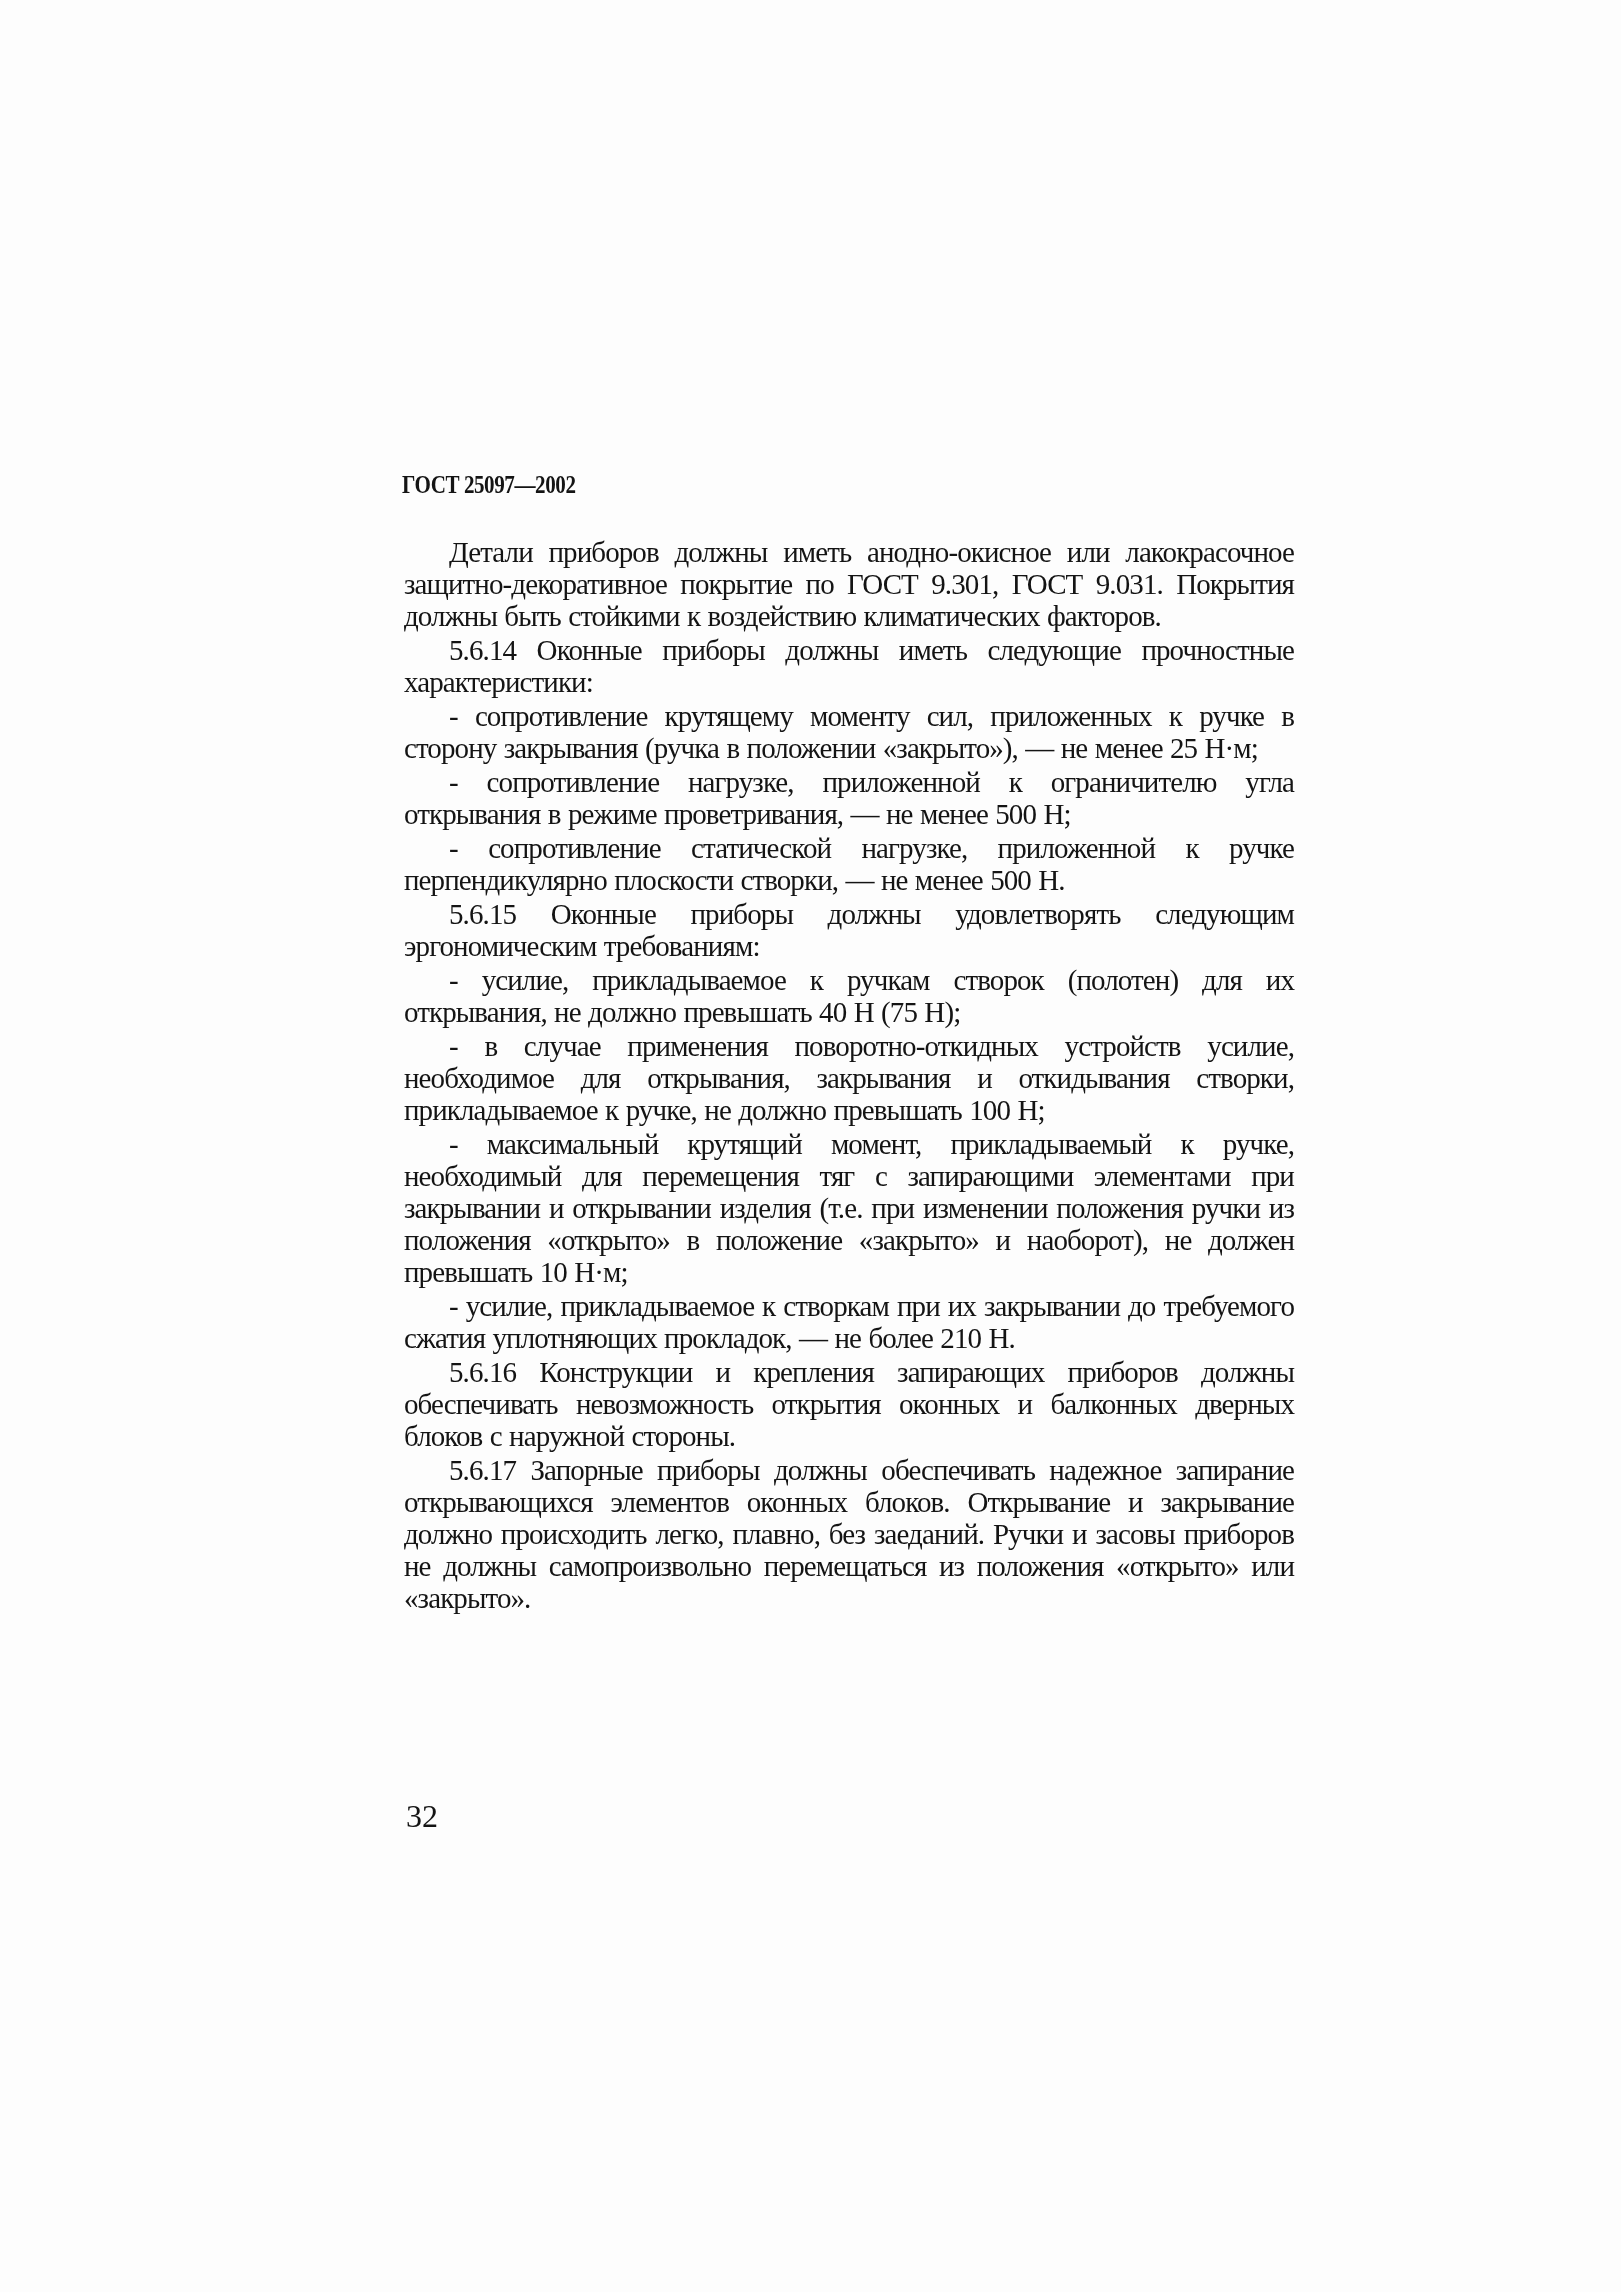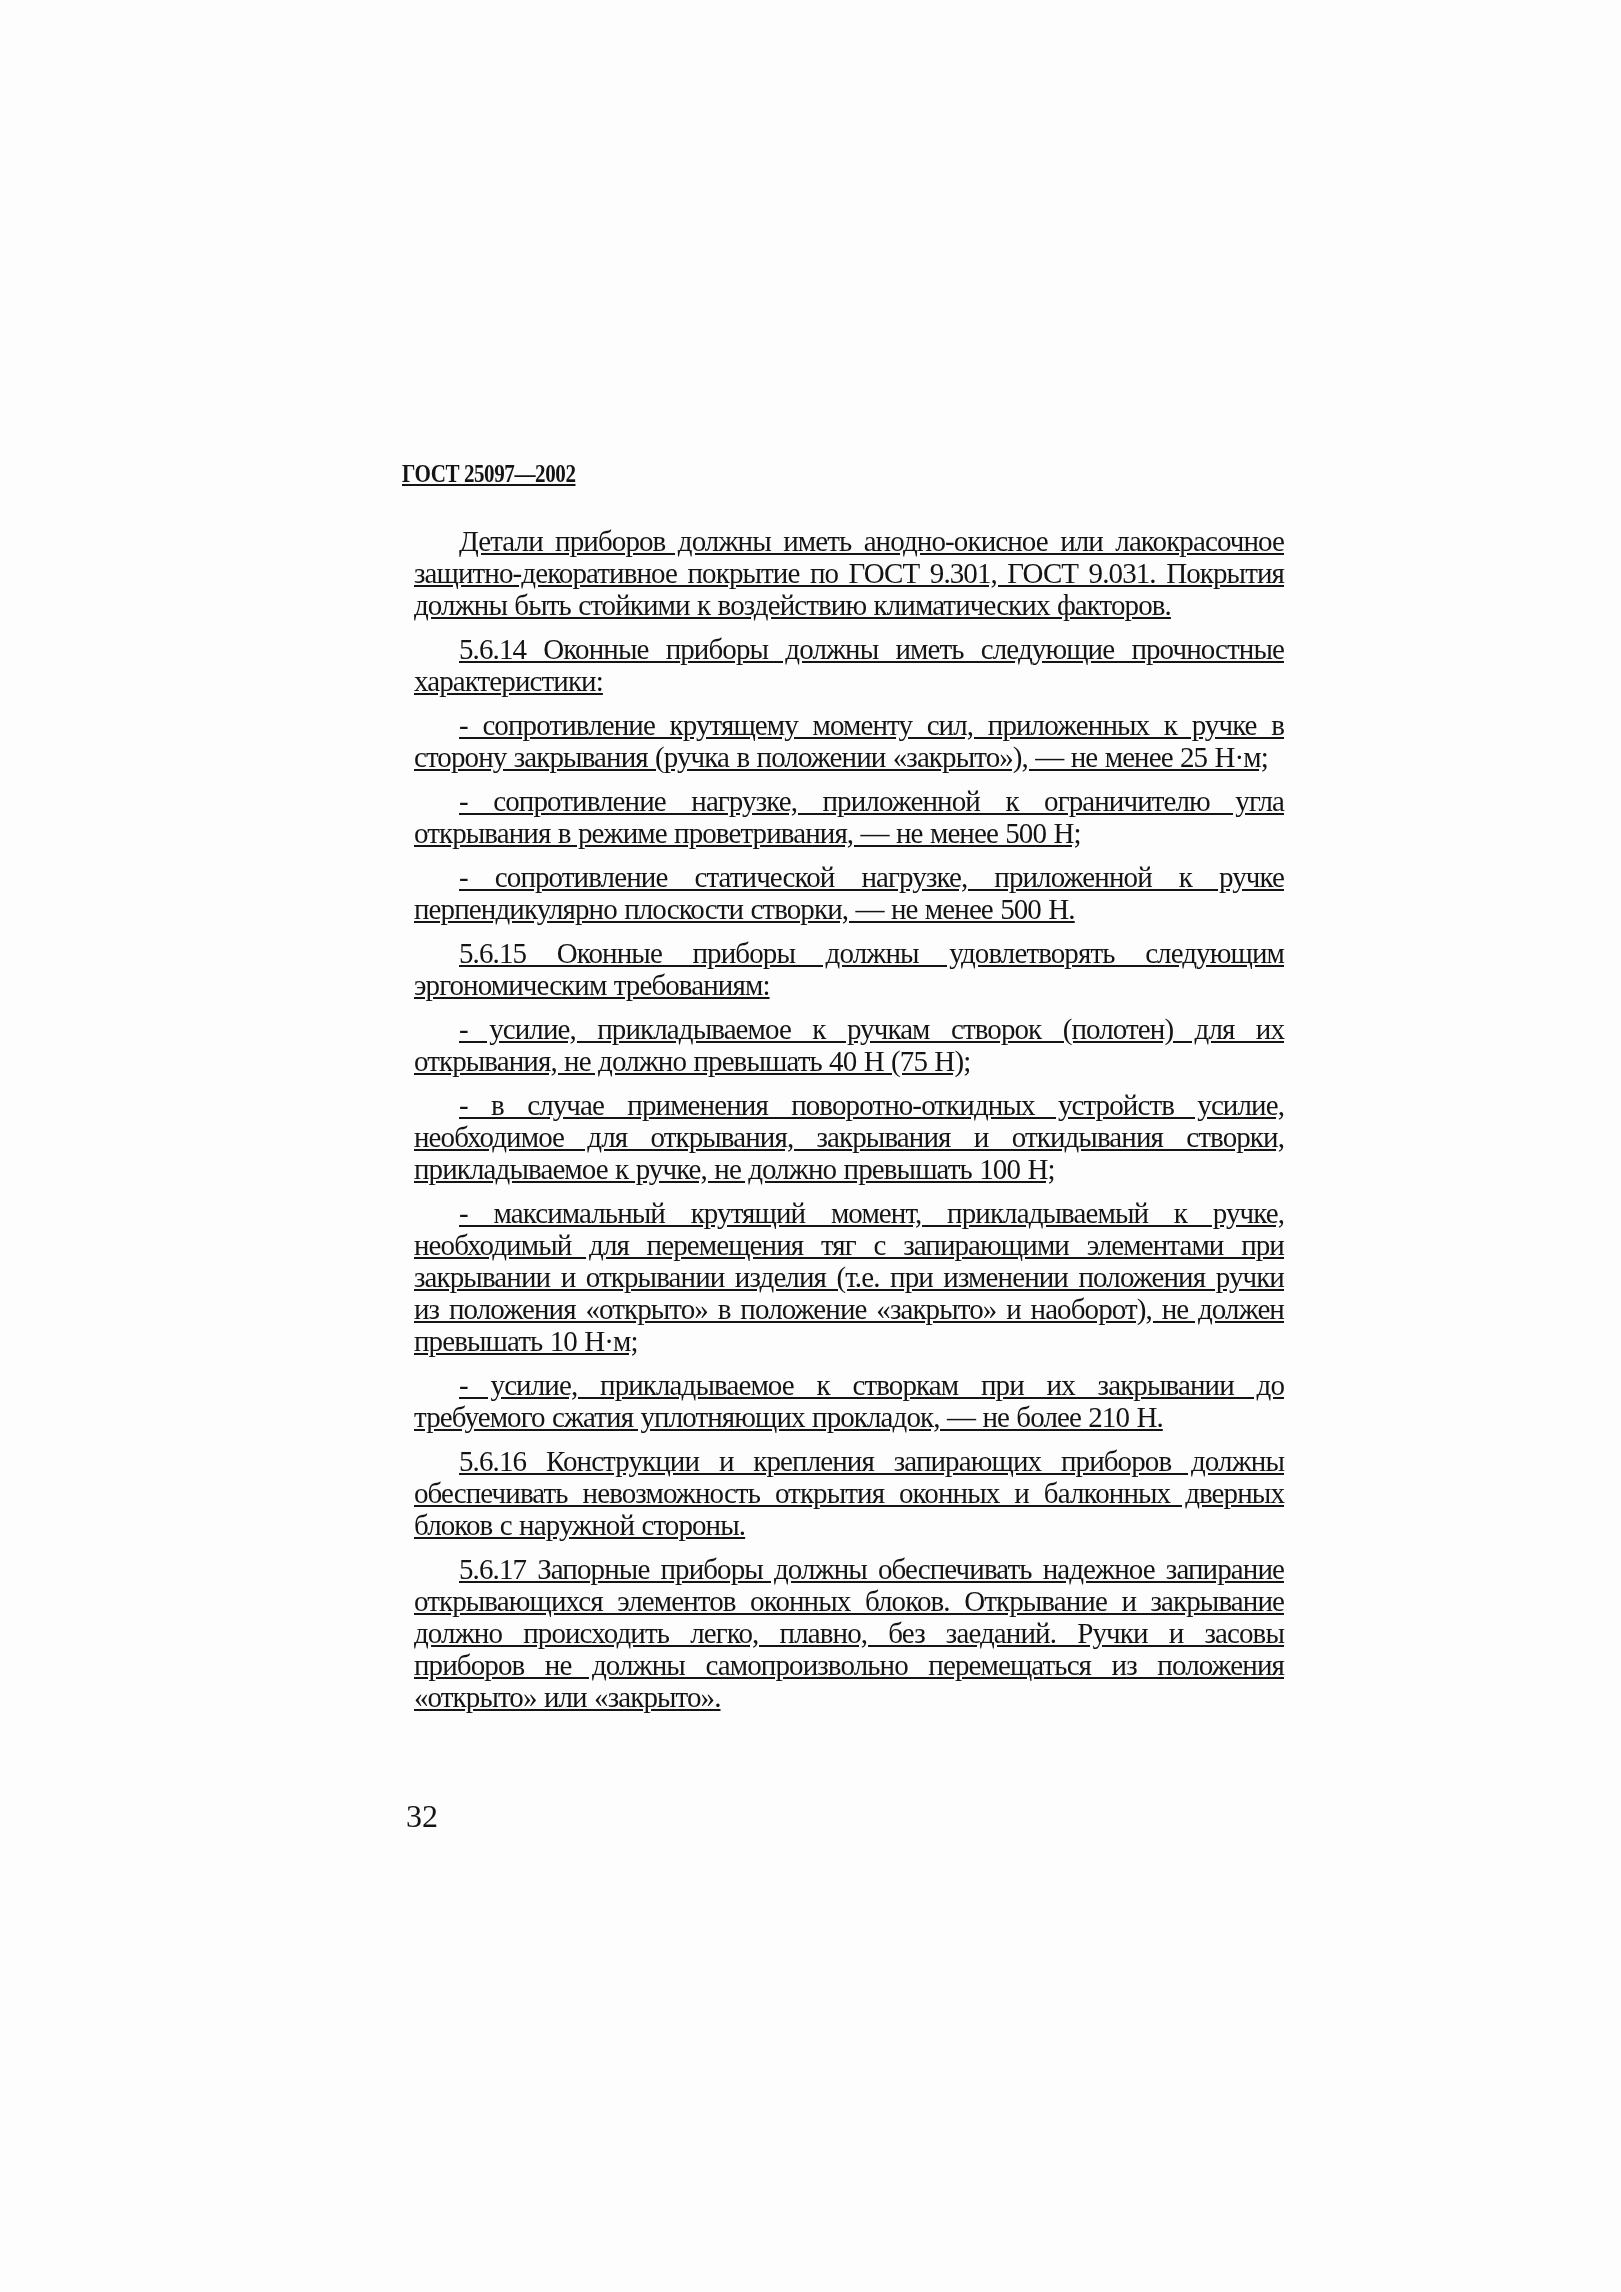--- a/index.html
+++ b/index.html
@@ -8,41 +8,40 @@
       height: 2293px;
       background: #fdfdfd;
       position: relative;
       overflow: hidden;
       font-family: "Liberation Serif", "DejaVu Serif", serif;
       color: #141414;
     }
     .page {
       position: absolute;
       left: 402px;
-      top: 460px;
+      top: 471px;
       width: 894px;
-      text-decoration: underline;
     }
     .doc-header {
       font-family: "Liberation Serif", serif;
       font-weight: bold;
       font-size: 24.5px;
       letter-spacing: -0.5px;
       margin: 0 0 37px 0;
       transform: scaleX(0.86);
       transform-origin: left center;
     }
     .body-text {
       font-size: 29px;
       line-height: 32px;
       text-align: justify;
       margin: 0;
     }
     .para {
-      margin: 12px;
+      margin: 2px;
       text-indent: 45px;
       text-align: justify;
       letter-spacing: -0.9px;
       word-spacing: 1px;
     }
     .page-number {
       position: absolute;
       left: 406px;
       top: 1798px;
       font-size: 32px;

